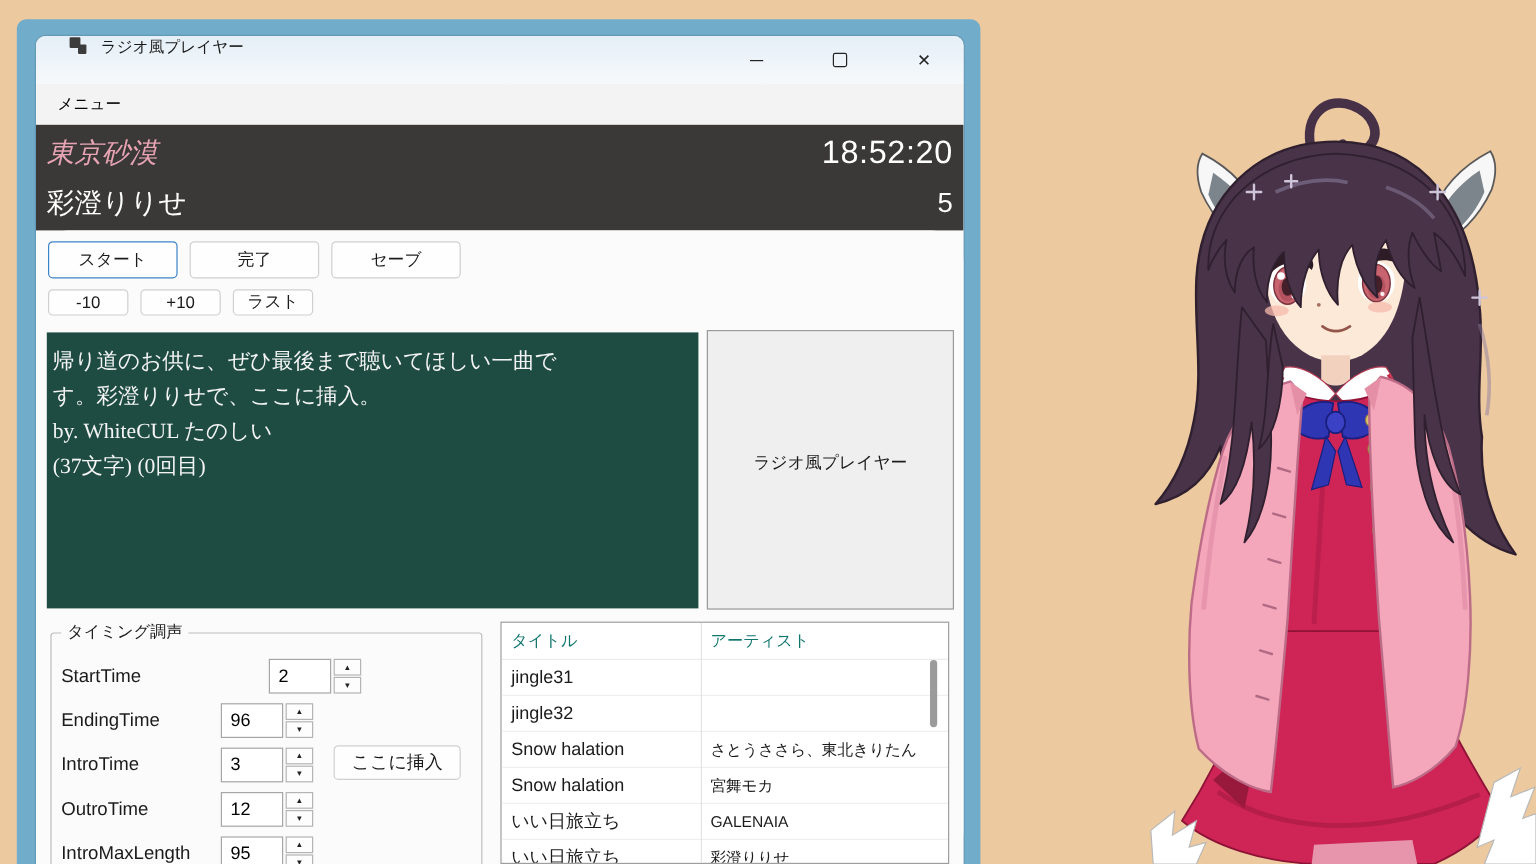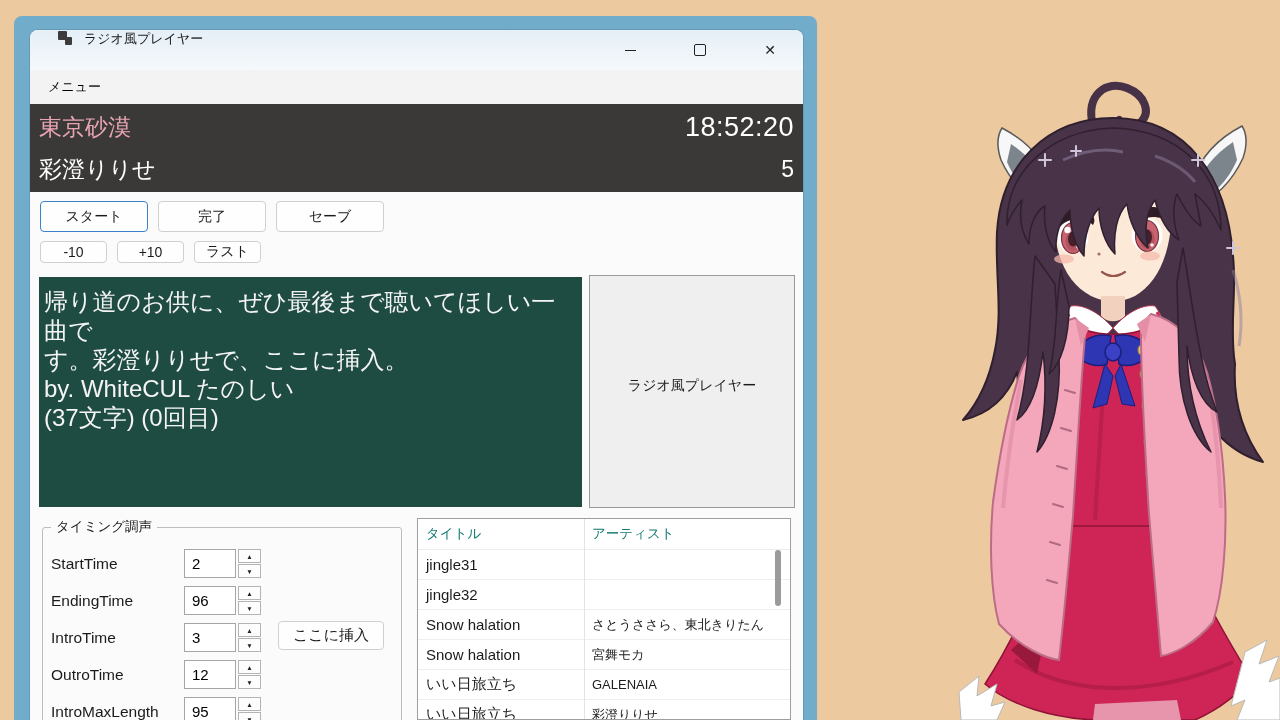--- a/index.html
+++ b/index.html
@@ -21,35 +21,35 @@
   .min-glyph{width:11px;height:0;border-top:1.4px solid #222;}
   .max-glyph{width:10px;height:10px;border:1.4px solid #222;border-radius:2px;}
   .close-glyph{font-size:14px;color:#222;line-height:1;}
 
   
   .menubar{height:34px;background:#f3f3f3;display:flex;align-items:center;padding-left:18px;font-size:13px;color:#000000;}
 
   
   .nowplaying{height:88px;background:#3a3938;color:#fff;padding:0 9px;display:flex;flex-direction:column;justify-content:center;box-sizing:border-box;}
   .np-row{display:flex;justify-content:space-between;align-items:center;height:42px;}
-  .np-song{color:#e9a4b4;font-size:23px;}
+  .np-song{color:#e9a4b4;font-size:23px;font-style:italic;}
   .np-clock{font-size:27px;font-weight:300;letter-spacing:.5px;}
   .np-artist{font-size:23px;}
   .np-count{font-size:23px;}
 
   
   .content{position:relative;height:528px;background:#fbfbfb;border-radius:27px;}
   .btn{height:31px;background:#fefefe;border:1px solid #d0d0d0;border-radius:4px;font-size:14px;color:#1b1b1b;display:flex;align-items:center;justify-content:center;box-sizing:border-box;cursor:default;font-family:inherit;}
   .btn.focused{border:1.6px solid #3a83c9;}
   .row1{position:absolute;left:10px;top:9px;display:flex;gap:10px;}
   .row1 .btn{width:108px;}
   .row2{position:absolute;left:10px;top:49px;display:flex;gap:10px;}
   .row2 .btn{width:67px;height:22px;}
 
-  .script-box{position:absolute;left:9px;top:85px;width:543px;height:230px;background:#1e4c42;color:#f4f4f4;font-size:24px;line-height:29px;padding:10px 5px;box-sizing:border-box;overflow:hidden;}
+  .script-box{position:absolute;left:9px;top:85px;width:543px;height:230px;background:#1e4c42;color:#f4f4f4;font-size:18px;line-height:29px;padding:10px 5px;box-sizing:border-box;overflow:hidden;font-family:Liberation Serif, serif;}
   .drop-zone{position:absolute;left:559px;top:83px;width:206px;height:233px;background:#efefef;border:1px solid #9a9a9a;box-sizing:border-box;display:flex;align-items:center;justify-content:center;font-size:14px;color:#1b1b1b;}
   .drop-zone span{position:relative;top:-6px;}
 
   
   .groupbox{position:absolute;left:12px;top:335px;width:360px;height:200px;border:1px solid #bdbdbd;border-radius:3px;box-sizing:border-box;}
   .groupbox legend, .gb-title{position:absolute;top:-10px;left:8px;background:#fbfbfb;padding:0 5px;font-size:13.5px;color:#1b1b1b;}
   .gb-row{position:absolute;left:8px;display:flex;align-items:center;height:29px;}
   .gb-label{width:133px;font-size:15.5px;color:#1b1b1b;}
   .spin{display:flex;gap:2px;height:29px;}
   .spin-value{width:52px;border:1px solid #a6a6a6;background:#fff;font-size:15px;display:flex;align-items:center;padding-left:7px;box-sizing:border-box;}
@@ -134,21 +134,21 @@
           <div>(37文字) (0回目)</div>
         </div>
 
         <div class="drop-zone">
           <span>ラジオ風プレイヤー</span>
         </div>
 
         <div class="groupbox">
           <div class="gb-title">タイミング調声</div>
 
-          <div class="gb-row" style="top:21px;">
+          <div class="gb-row" style="top:21px;gap:40px;">
             <div class="gb-label">StartTime</div>
             <div class="spin">
               <div class="spin-value">2</div>
               <div class="spin-arrows">
                 <div class="spin-btn">▲</div>
                 <div class="spin-btn">▼</div>
               </div>
             </div>
           </div>
 

